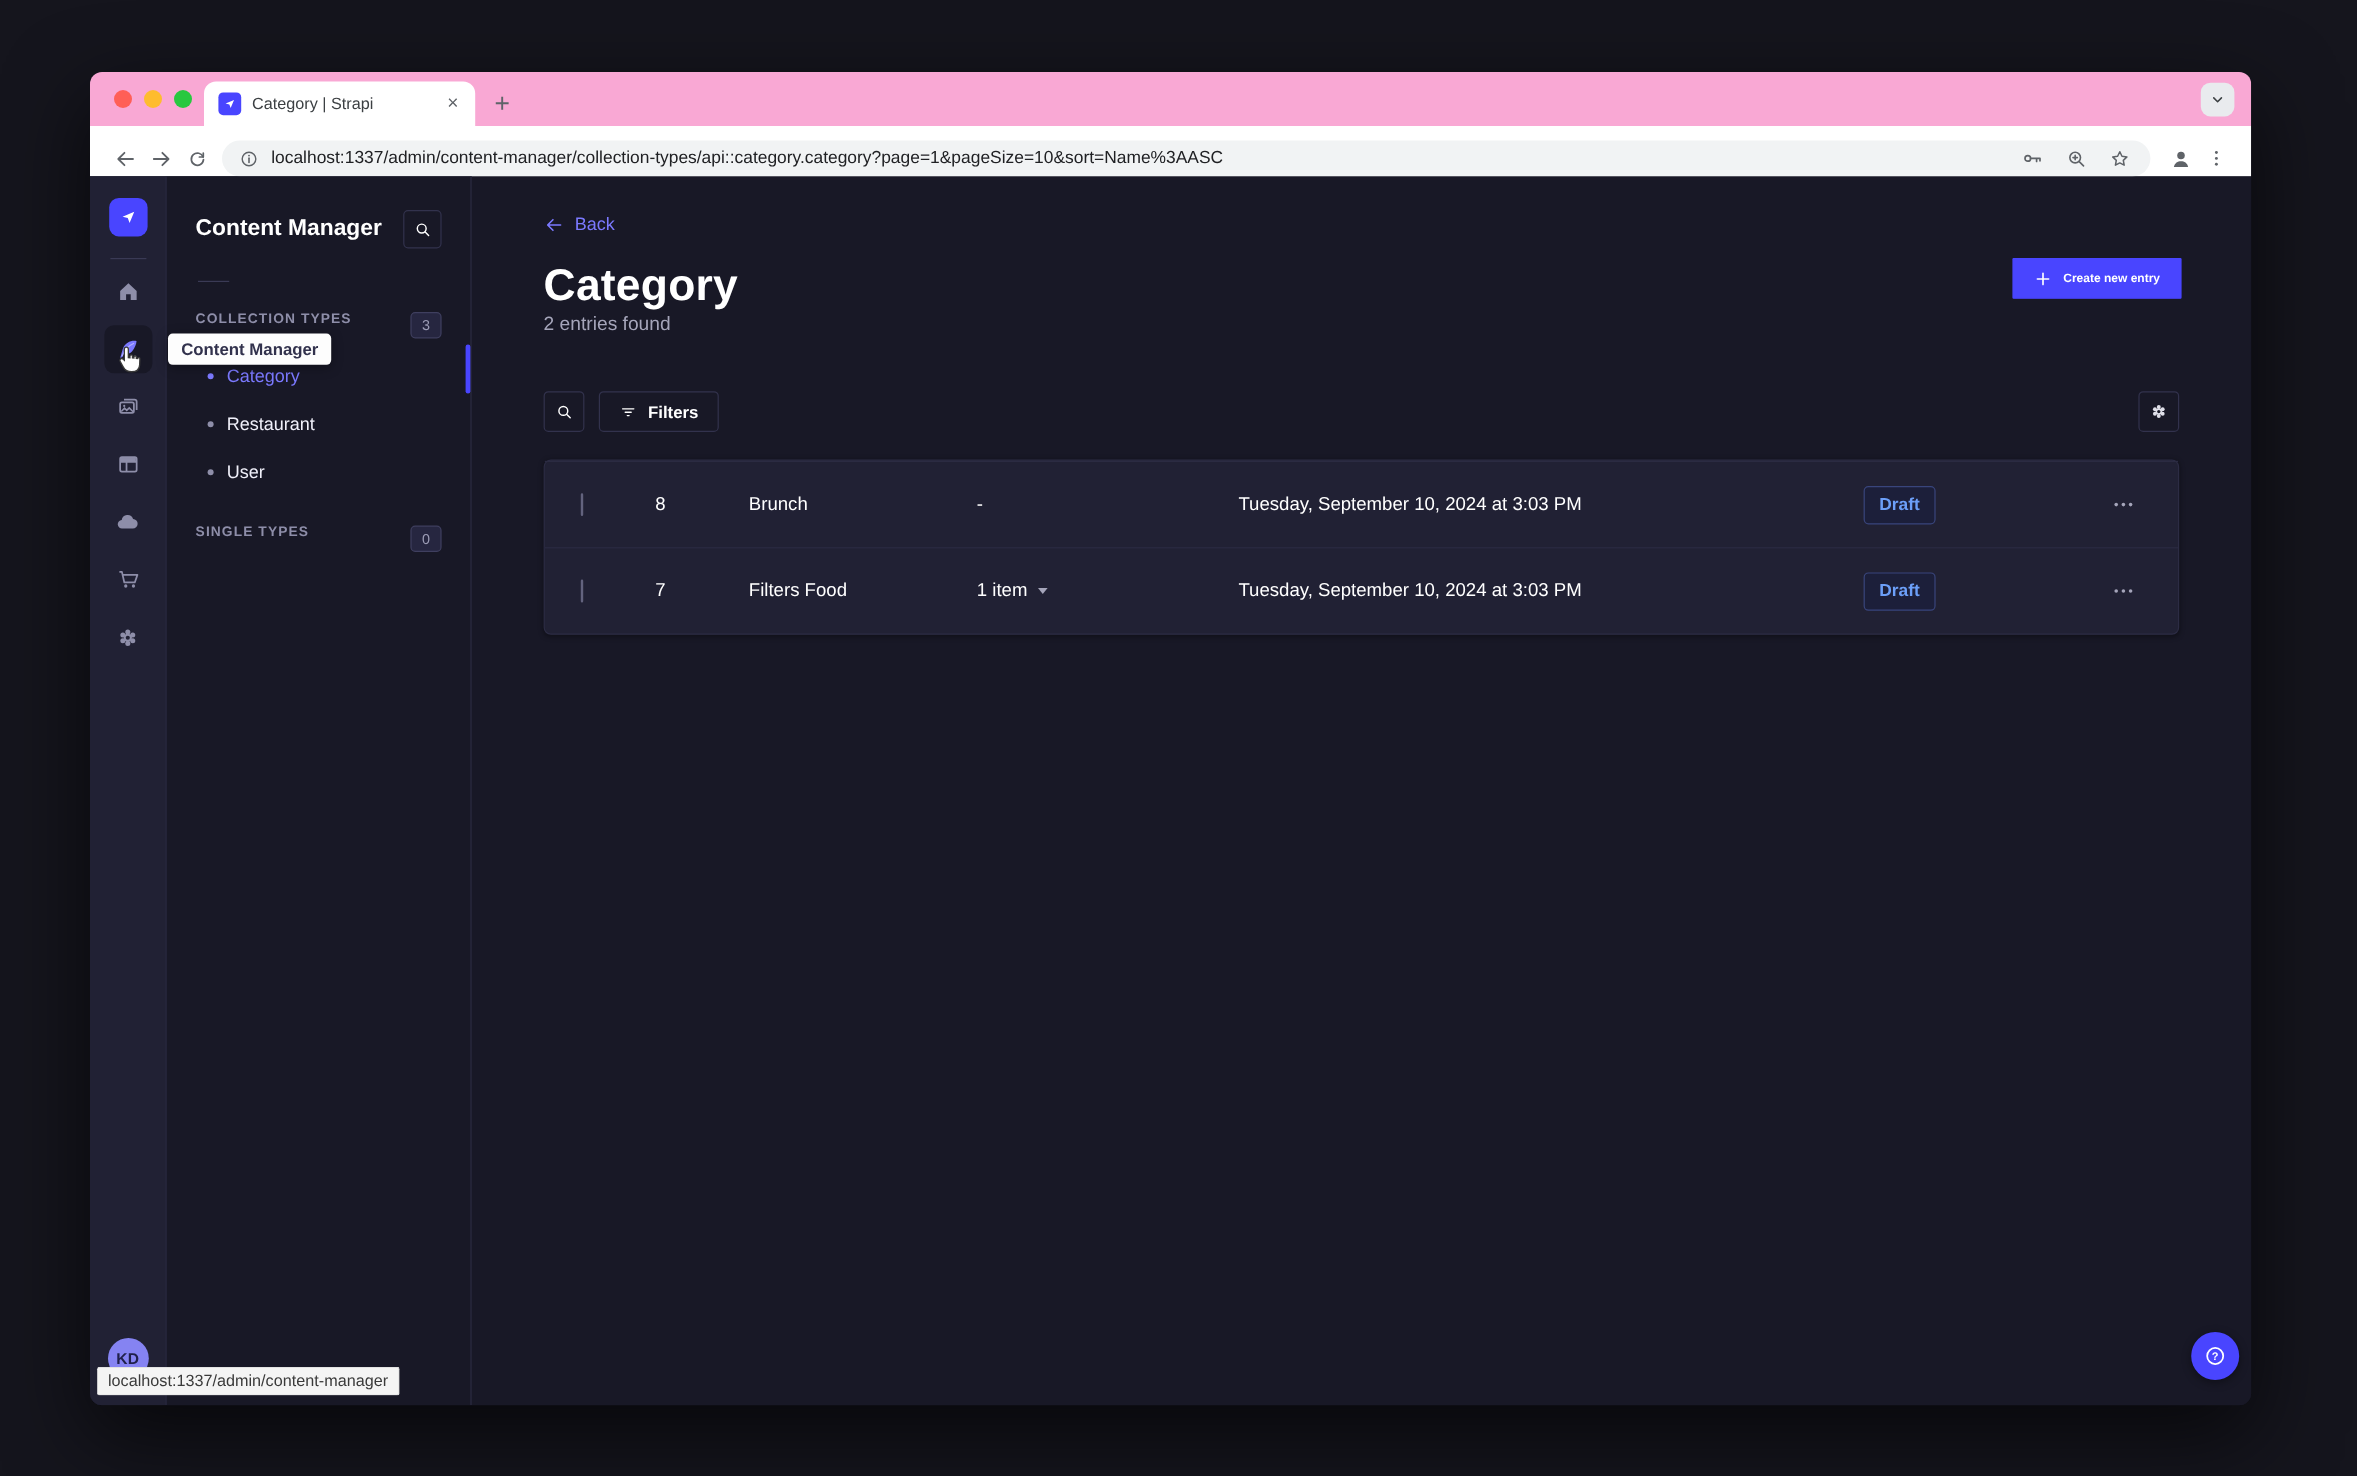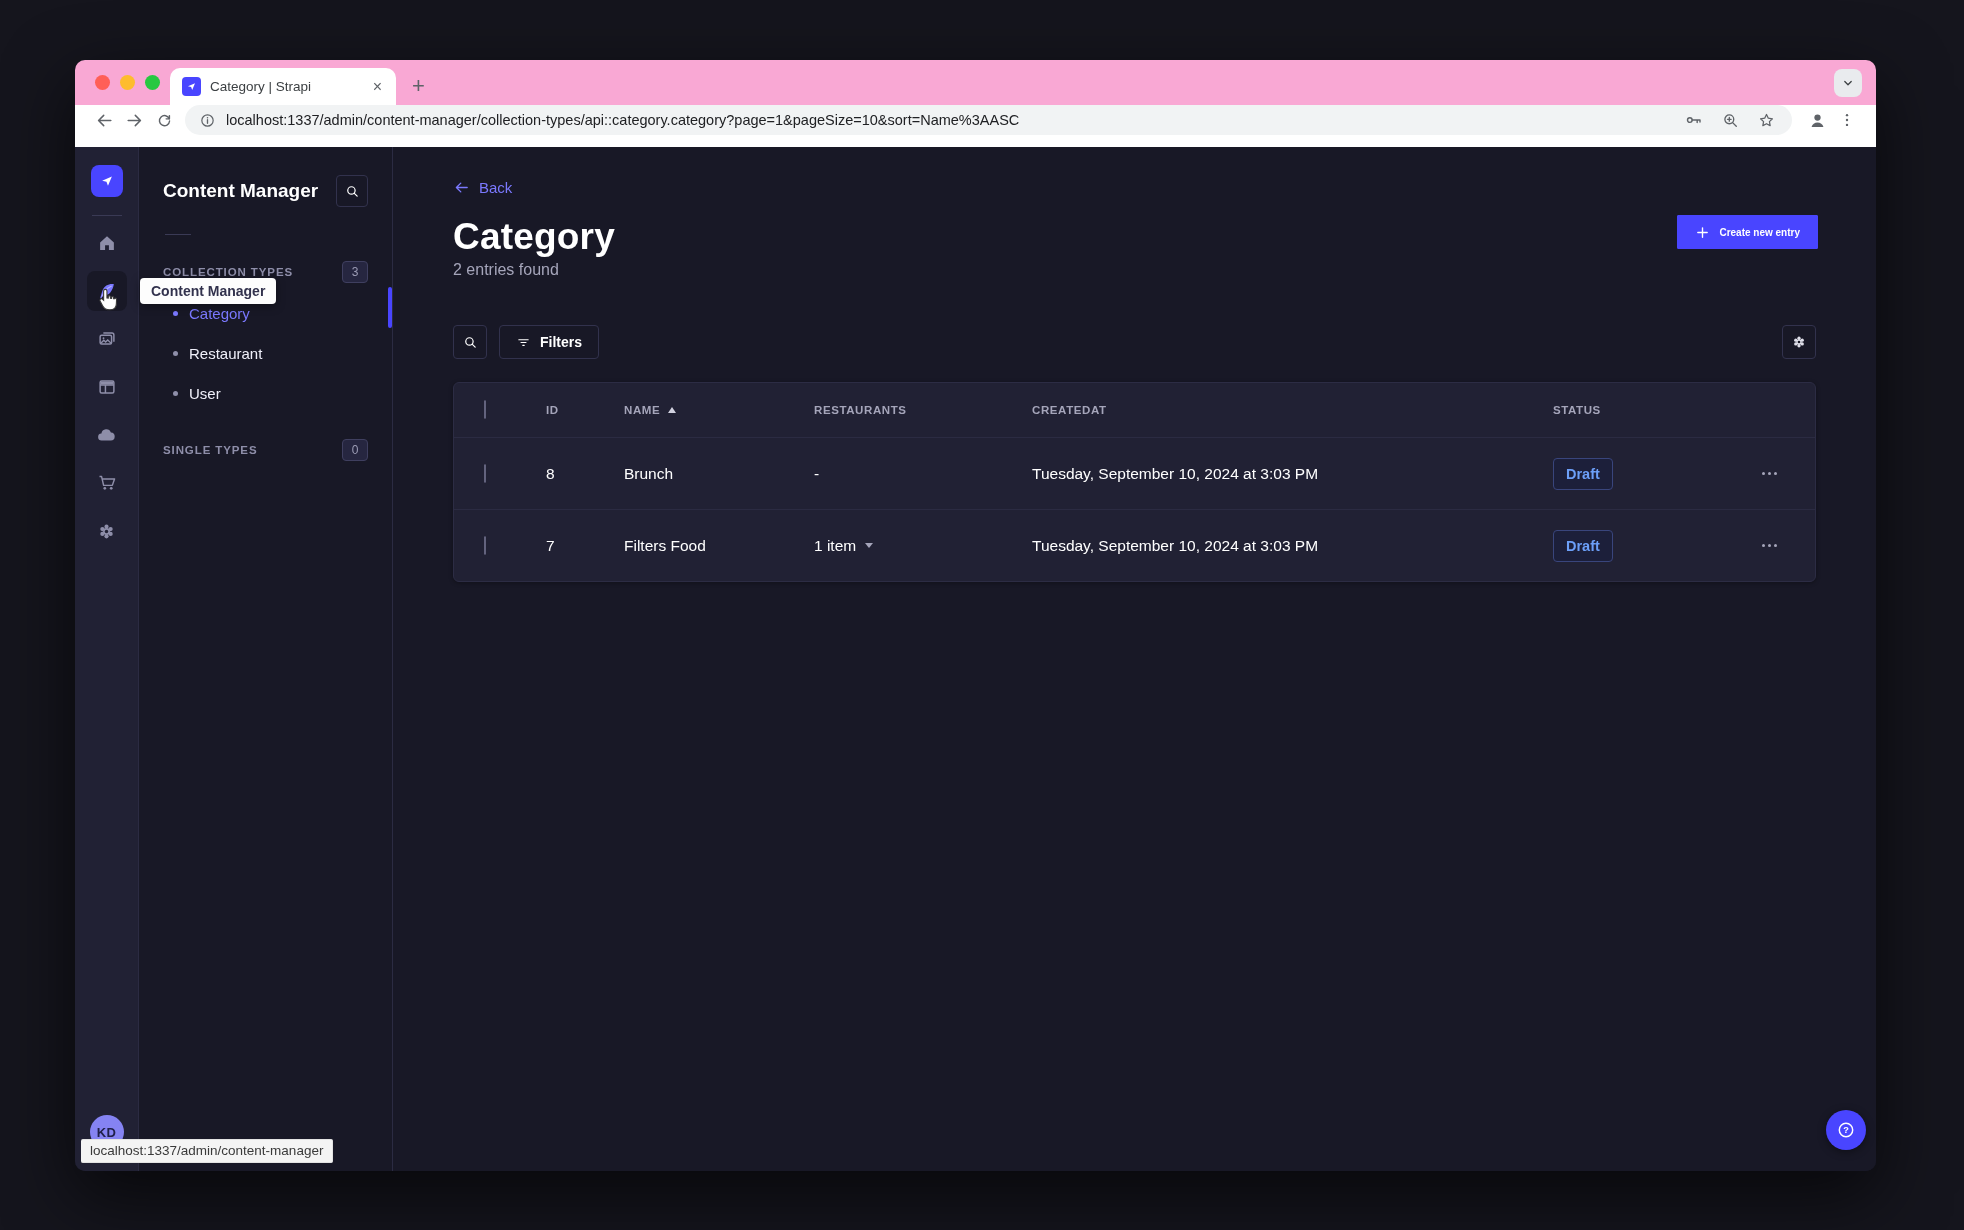--- a/index.html
+++ b/index.html
@@ -26,21 +26,21 @@
   .tab {
     margin-left:95px; width:226px; height:37px; background:#ffffff;
     border-radius:10px 10px 0 0; display:flex; align-items:center; padding:0 10px 0 12px;
   }
   .favicon { width:19px; height:19px; border-radius:4px; background:#4945ff; display:flex; align-items:center; justify-content:center; flex:none; }
   .tab-title { flex:1; margin-left:9px; font-size:13.5px; color:#3c4043; white-space:nowrap; overflow:hidden; }
   .tab-close { font-size:16px; color:#5f6368; padding:0 4px; cursor:default; }
   .newtab { font-size:22px; color:#5f6368; margin:0 0 8px 16px; line-height:1; }
   .tabsearch { position:absolute; right:14px; top:9px; width:28px; height:28px; border-radius:8px; background:#e9ebee; display:flex; align-items:center; justify-content:center; }
   
-  .toolbar { height:42px; background:#ffffff; display:flex; align-items:flex-start; padding:0 14px; flex:none; }
+  .toolbar { height:42px; background:#ffffff; display:flex; align-items:flex-end; padding:0 14px; flex:none; }
   .nav-ic { width:30px; height:30px; display:flex; align-items:center; justify-content:center; flex:none; }
   .urlbar {
     flex:1; height:30px; background:#f1f3f4; border-radius:15px;
     display:flex; align-items:center; padding:0 14px; margin:0 10px 0 6px; min-width:0;
   }
   .url-text { flex:1; font-size:14.5px; color:#202124; white-space:nowrap; overflow:hidden; margin-left:10px; }
   .urlbar .nav-ic { width:24px; margin-left:12px; }
   
   .app { flex:1; display:flex; background:#181826; position:relative; min-height:0; }
   .rail {
@@ -59,21 +59,21 @@
   }
   
   .subnav {
     width:254px; flex:none; background:#181826; border-right:1px solid #2b2b42;
     padding:28px 24px 0; position:relative;
   }
   .subnav-head { display:flex; align-items:center; justify-content:space-between; }
   .subnav-title { font-size:19px; font-weight:bold; color:#ffffff; line-height:26px; }
   .subnav-search { width:32px; height:32px; border:1px solid #32324d; border-radius:4px; background:transparent; display:flex; align-items:center; justify-content:center; }
   .subnav-divider { width:26px; height:1px; background:#3a3a55; margin:27px 0 0 2px; }
-  .section-row { display:flex; align-items:center; justify-content:space-between; margin-top:25px; height:24px; }
+  .section-row { display:flex; justify-content:space-between; margin-top:25px; height:24px; }
   .section-label { font-size:11.5px; font-weight:bold; color:#8e8ea9; letter-spacing:.9px; }
   .count-badge {
     min-width:26px; height:22px; padding:0 7px; border-radius:4px; background:#262640;
     border:1px solid #3f3f5f; color:#9c9cb5; font-size:12px; display:flex; align-items:center; justify-content:center;
   }
   .nav-items { list-style:none; margin-top:9px; }
   .nav-item { height:40px; display:flex; align-items:center; padding-left:10px; border-radius:4px; }
   .bullet { width:5px; height:5px; border-radius:50%; background:#8e8ea9; margin-right:11px; flex:none; }
   .nav-item-label { font-size:15px; color:#f0f0fa; }
   .nav-item.active .bullet { background:#7b79ff; }
@@ -370,40 +370,20 @@
                 <circle cx="7.7" cy="9.5" r="2.2"></circle>
               <circle cx="12" cy="12" r="3.6"></circle>
             </g>
             <circle cx="12" cy="12" r="1.8" fill="#181826"></circle>
           </svg>
         </span>
       </div>
 
       
       <div class="table">
-        <div class="t-row t-head">
-          <span><span class="checkbox"></span></span>
-          <span class="th">
-              <span>ID</span>
-            </span>
-          <span class="th">
-              <span>NAME</span>
-              <span class="sort-asc"></span>
-            </span>
-          <span class="th">
-              <span>RESTAURANTS</span>
-            </span>
-          <span class="th">
-              <span>CREATEDAT</span>
-            </span>
-          <span class="th status-cell">
-              <span>STATUS</span>
-            </span>
-          <span></span>
-        </div>
 
         <div class="t-row t-body-row">
           <span><span class="checkbox"></span></span>
           <span class="td">8</span>
           <span class="td">Brunch</span>
           <span class="td">-</span>
           <span class="td">Tuesday, September 10, 2024 at 3:03 PM</span>
           <span class="td status-cell">
               <span class="chip">Draft</span>
             </span>

